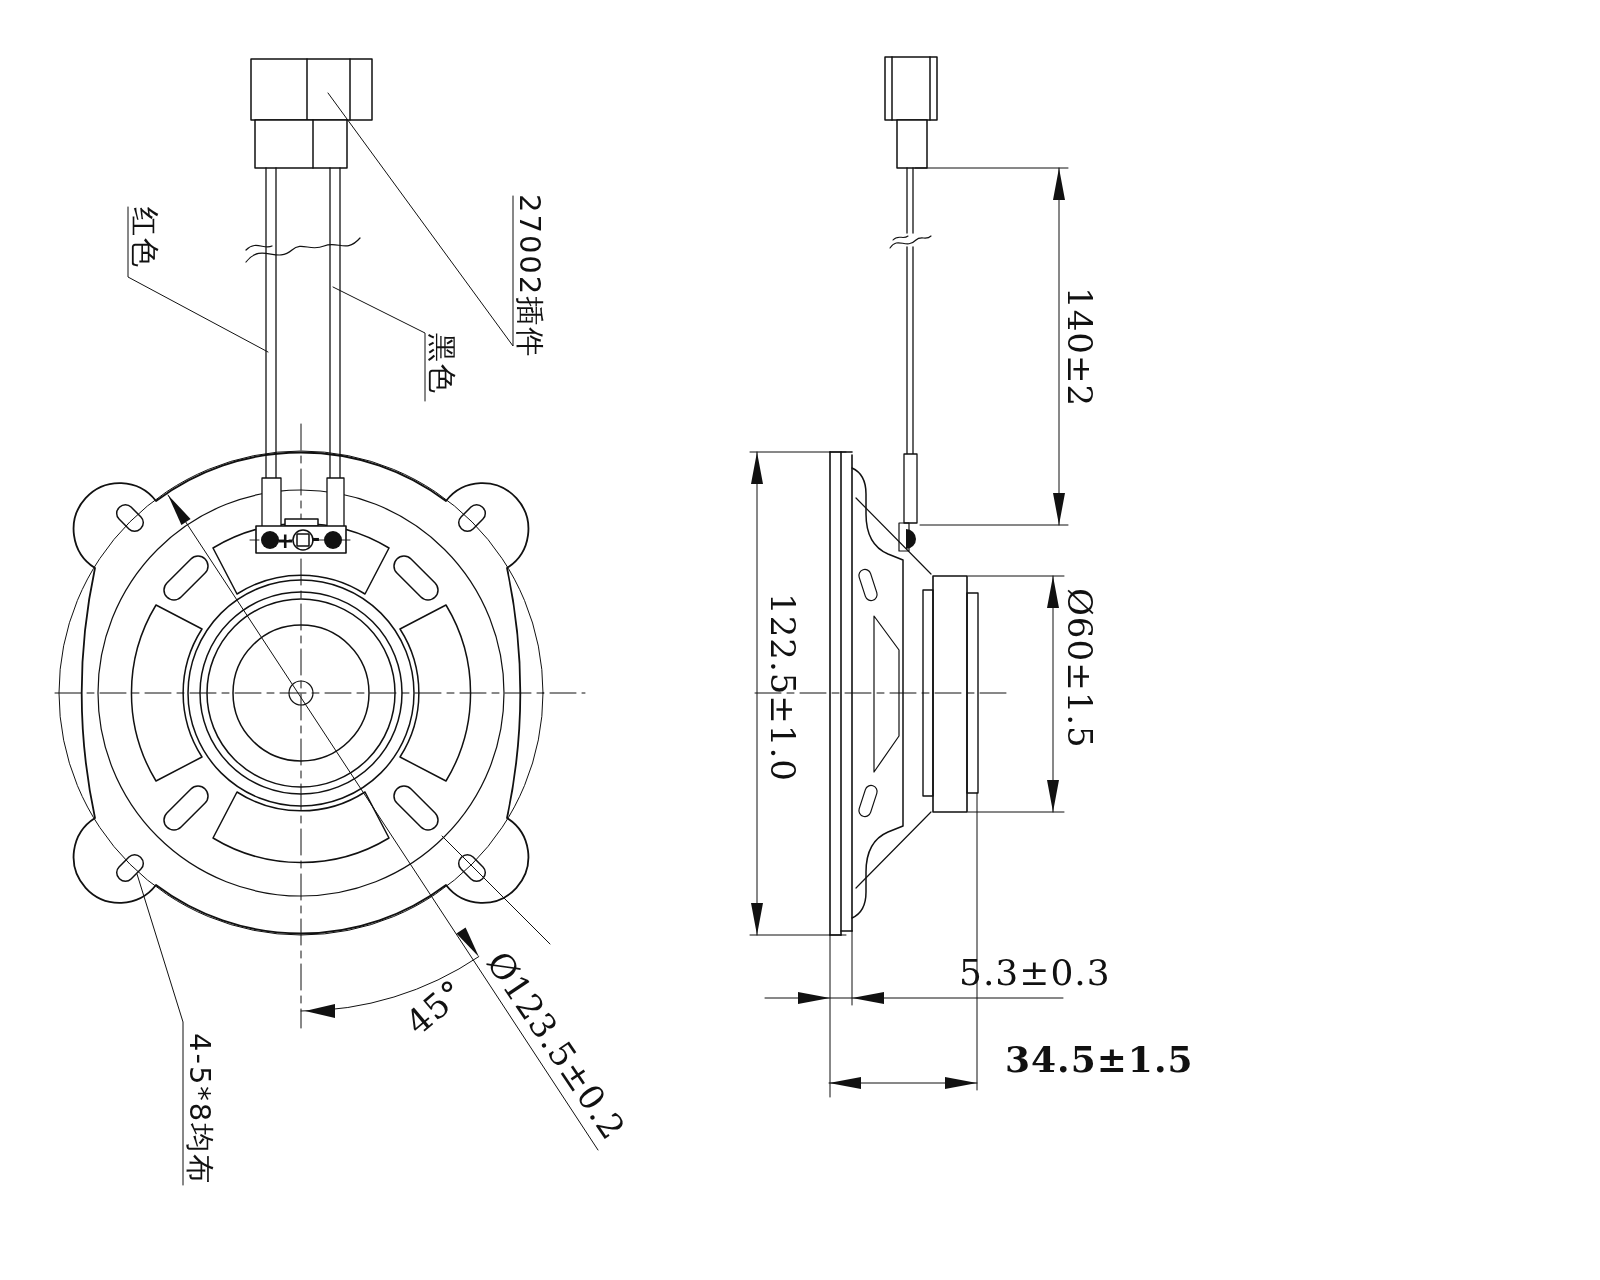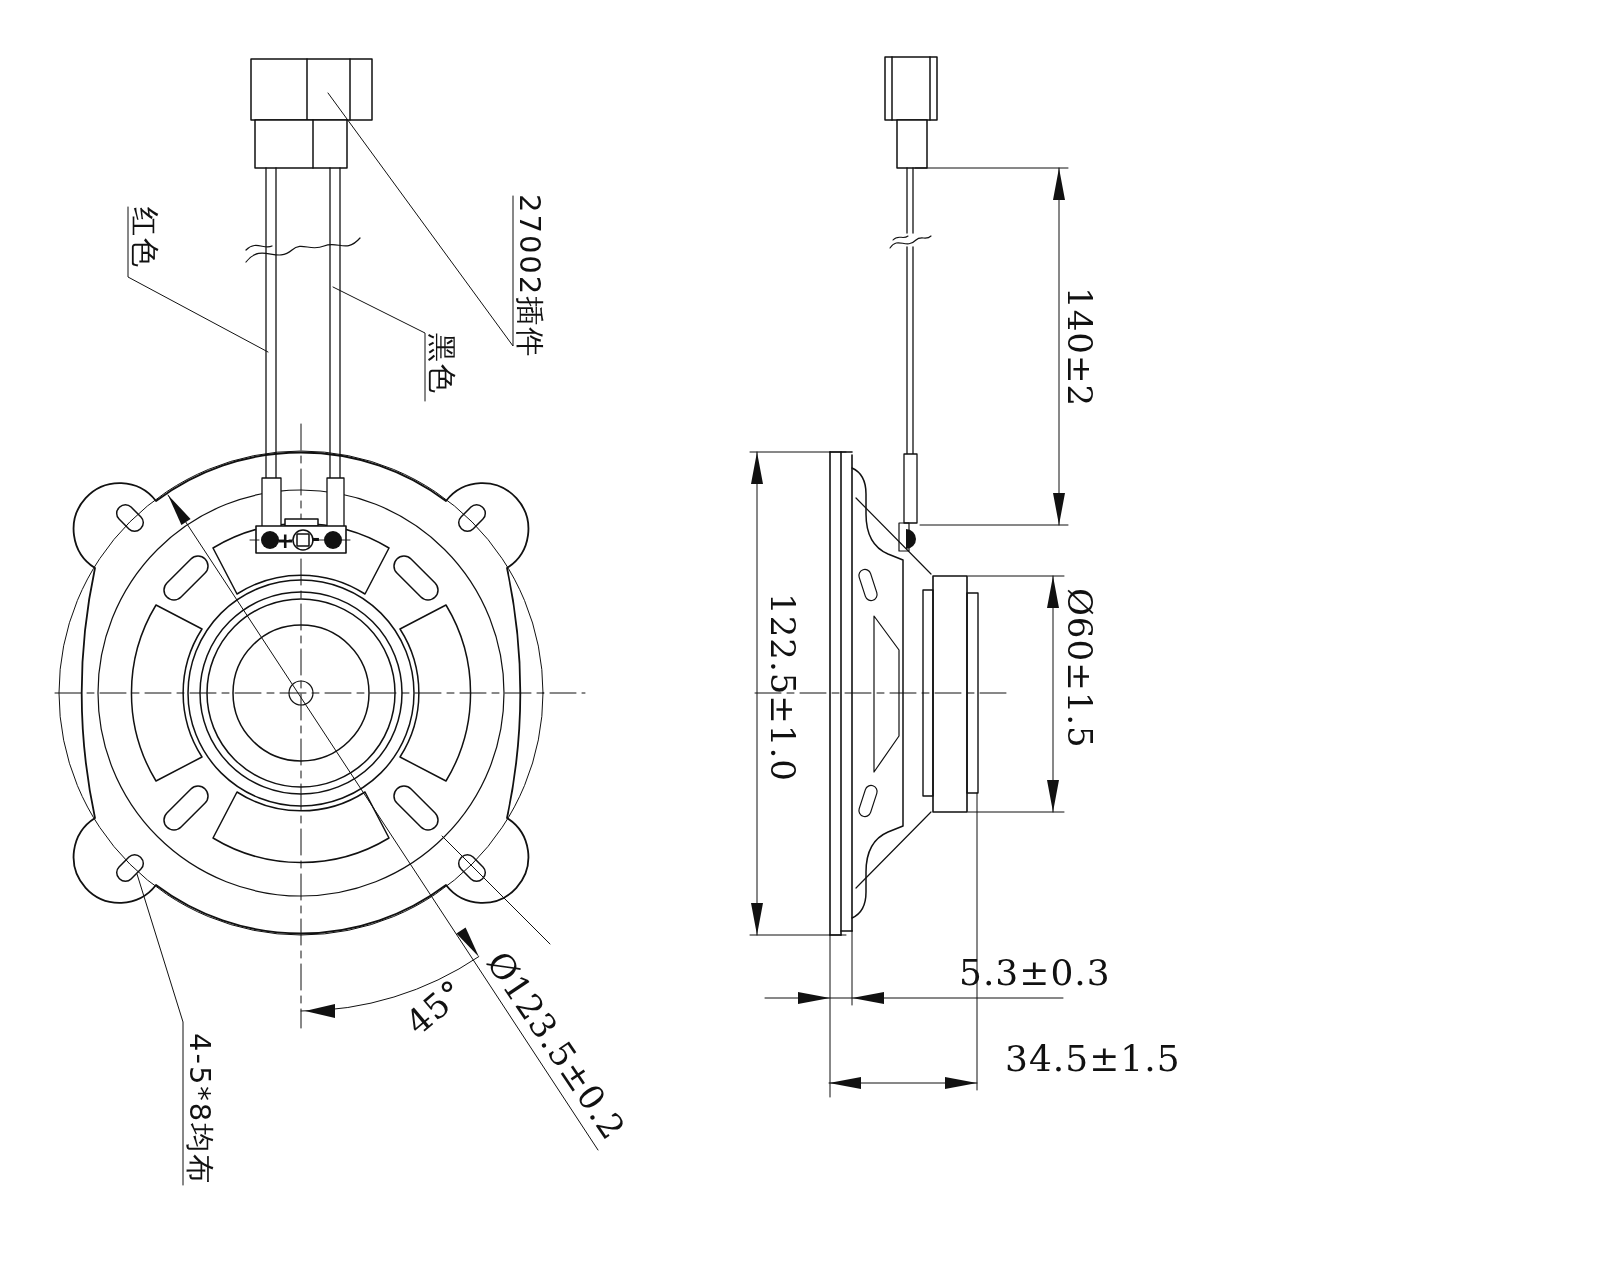--- a/index.html
+++ b/index.html
@@ -194,15 +194,15 @@
 <div class="mark" style="left:276px;top:528px;">+</div>
 <div class="mark" style="left:311px;top:526px;">-</div>
 
 <div class="dtext rot56" style="left:512px;top:944px;">Ø123.5±0.2</div>
 <div class="dtext rotm40" style="left:398px;top:1012px;">45°</div>
 
 <div class="dtext vtext" style="left:1100px;top:287px;">140±2</div>
 <div class="dtext vtext" style="left:803px;top:593px;">122.5±1.0</div>
 <div class="dtext vtext" style="left:1100px;top:588px;">Ø60±1.5</div>
 <div class="dtext big" style="left:915px;top:952px;margin-left:44px;">5.3±0.3</div>
-<div class="dtext big" style="left:1005px;top:1038px;">34.5±1.5</div>
+<div class="dtext big" style="left:1005px;top:1038px;font-weight:bold;">34.5±1.5</div>
 
 </div>
 
 </body></html>

